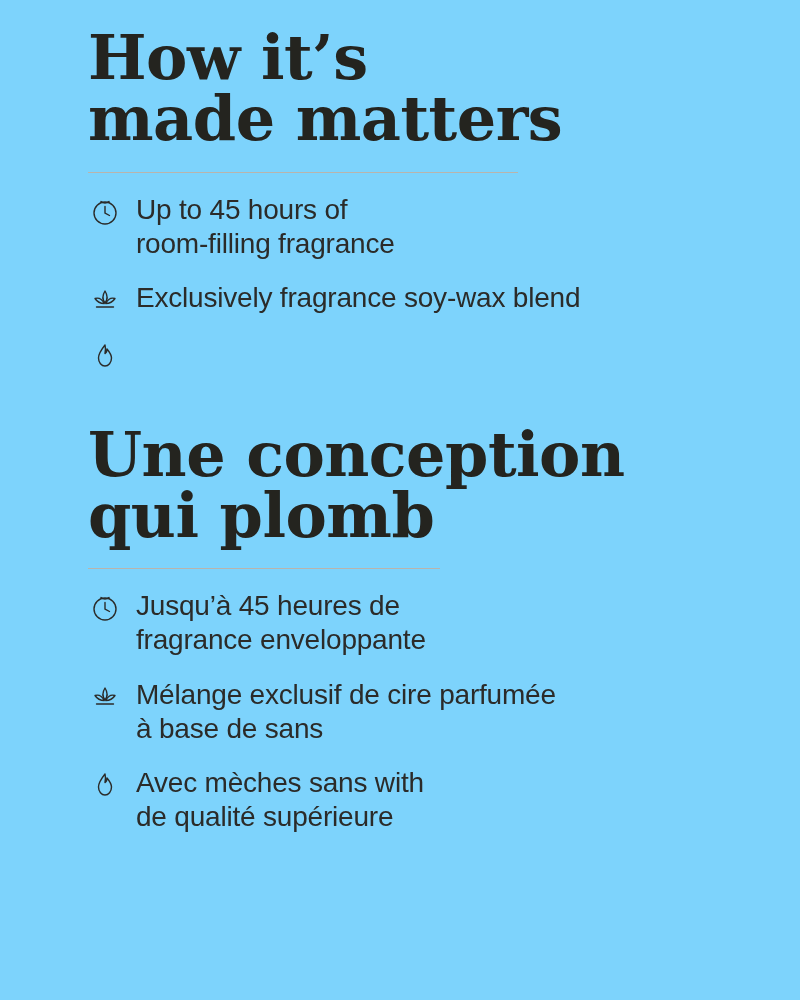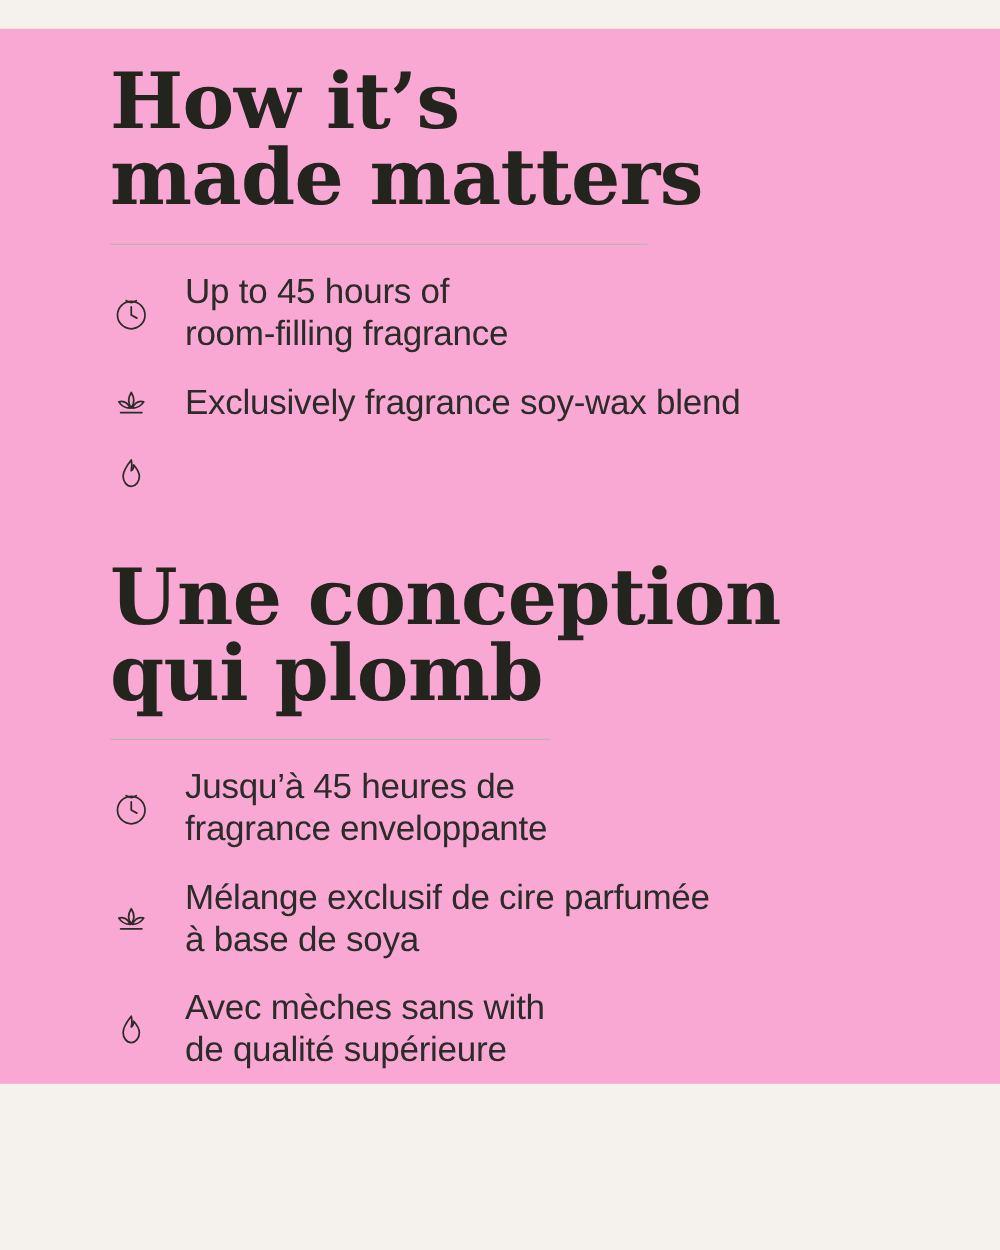--- a/index.html
+++ b/index.html
@@ -9,26 +9,25 @@
   body {
     width: 800px;
     height: 1000px;
     background: #f5f2ee;
     font-family: "Liberation Sans", sans-serif;
     color: #2b2b29;
     overflow: hidden;
   }
   .page {
     width: 800px;
-    height: 844px;
+    height: 1000px;
     box-sizing: border-box;
     padding: 28px 80px 0 88px;
-    background: #f9a8d4;
+    background: #7dd3fc;
     position: relative;
-    margin-top: 23px;
   }
   .section {
     position: relative;
   }
   .section-fr {
     margin-top: 52px;
   }
   h1.heading {
     font-family: "DejaVu Serif", "Liberation Serif", serif;
     font-weight: 700;
@@ -49,23 +48,22 @@
   }
   .rule-en { width: 430px; }
   .rule-fr { width: 352px; }
   ul.features {
     list-style: none;
     margin: 0;
     padding: 0;
   }
   ul.features li {
     display: flex;
-    align-items: center;
+    align-items: flex-start;
     margin-bottom: 20px;
-    gap: 12px;
   }
   ul.features li:last-child { margin-bottom: 0; }
   .icon {
     flex: 0 0 auto;
     width: 34px;
     height: 34px;
     margin-right: 14px;
     margin-top: 2px;
     display: flex;
     align-items: center;
@@ -142,21 +140,21 @@
       <li>
         <span class="icon">
           <svg width="30" height="30" viewBox="0 0 30 30">
             <path d="M15 6 C12.5 10 12.2 14.5 15 18 C17.8 14.5 17.5 10 15 6 Z" fill="none" stroke="#2b2b29" stroke-width="1.4" stroke-linejoin="round"></path>
             <path d="M14.2 18.5 C10.5 18.5 7 16.5 5 13.5 C8.5 12.5 12 14 14.2 18.5 Z" fill="none" stroke="#2b2b29" stroke-width="1.4" stroke-linejoin="round"></path>
             <path d="M15.8 18.5 C19.5 18.5 23 16.5 25 13.5 C21.5 12.5 18 14 15.8 18.5 Z" fill="none" stroke="#2b2b29" stroke-width="1.4" stroke-linejoin="round"></path>
             <path d="M6.5 22 L23.5 22" fill="none" stroke="#2b2b29" stroke-width="1.4" stroke-linecap="round"></path>
           </svg>
         </span>
         <span class="feature-text">Mélange exclusif de cire parfumée
-à base de soya</span>
+à base de sans</span>
       </li>
       <li>
         <span class="icon">
           <svg width="30" height="30" viewBox="0 0 30 30">
             <path d="M15 4 C11 9 8.5 12.5 8.5 17 C8.5 21.5 11.5 25 15 25 C18.5 25 21.5 21.5 21.5 17 C21.5 13.5 19.5 11 17 8 C17 11 16 12 15 12.5 C15.8 9.5 15.6 6.5 15 4 Z" fill="none" stroke="#2b2b29" stroke-width="1.4" stroke-linejoin="round"></path>
           </svg>
         </span>
         <span class="feature-text">Avec mèches sans with
 de qualité supérieure</span>
       </li>

